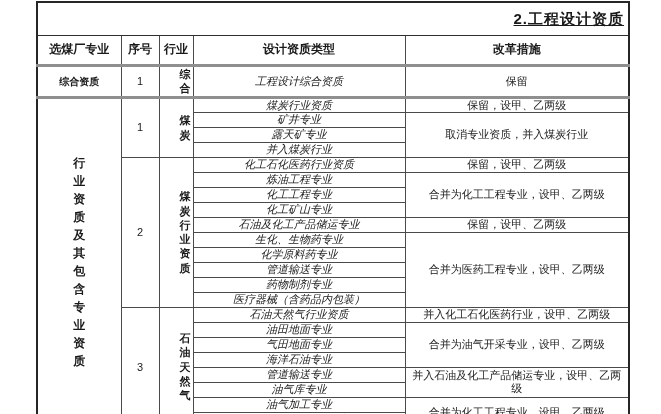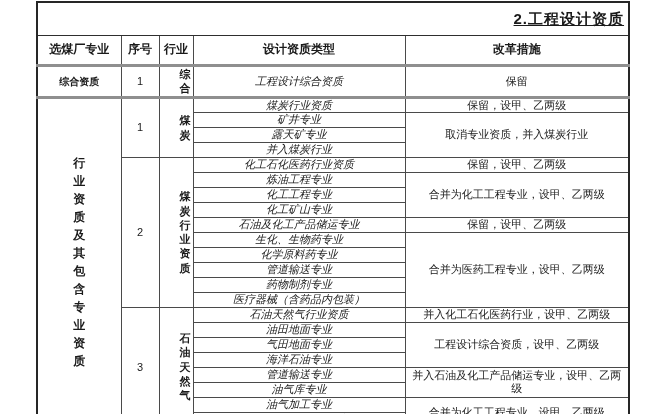--- a/index.html
+++ b/index.html
@@ -145,21 +145,21 @@
           <td class="type">医疗器械（含药品内包装）</td>
         </tr>
         <tr style="height: 15px;">
           <td class="num" rowspan="8">3</td>
           <td class="ind" rowspan="8">石油天然气</td>
           <td class="type">石油天然气行业资质</td>
           <td class="ref">并入化工石化医药行业，设甲、乙两级</td>
         </tr>
         <tr style="height: 15px;">
           <td class="type">油田地面专业</td>
-          <td class="ref" rowspan="3">工程设计综合资质，设甲、乙两级</td>
+          <td class="ref" rowspan="3">合并为油气开采专业，设甲、乙两级</td>
         </tr>
         <tr style="height: 15px;">
           <td class="type">气田地面专业</td>
         </tr>
         <tr style="height: 15px;">
           <td class="type">海洋石油专业</td>
         </tr>
         <tr style="height: 15px; margin-left: 44px;">
           <td class="type">管道输送专业</td>
           <td class="ref" rowspan="2">并入石油及化工产品储运专业，设甲、乙两级</td>

